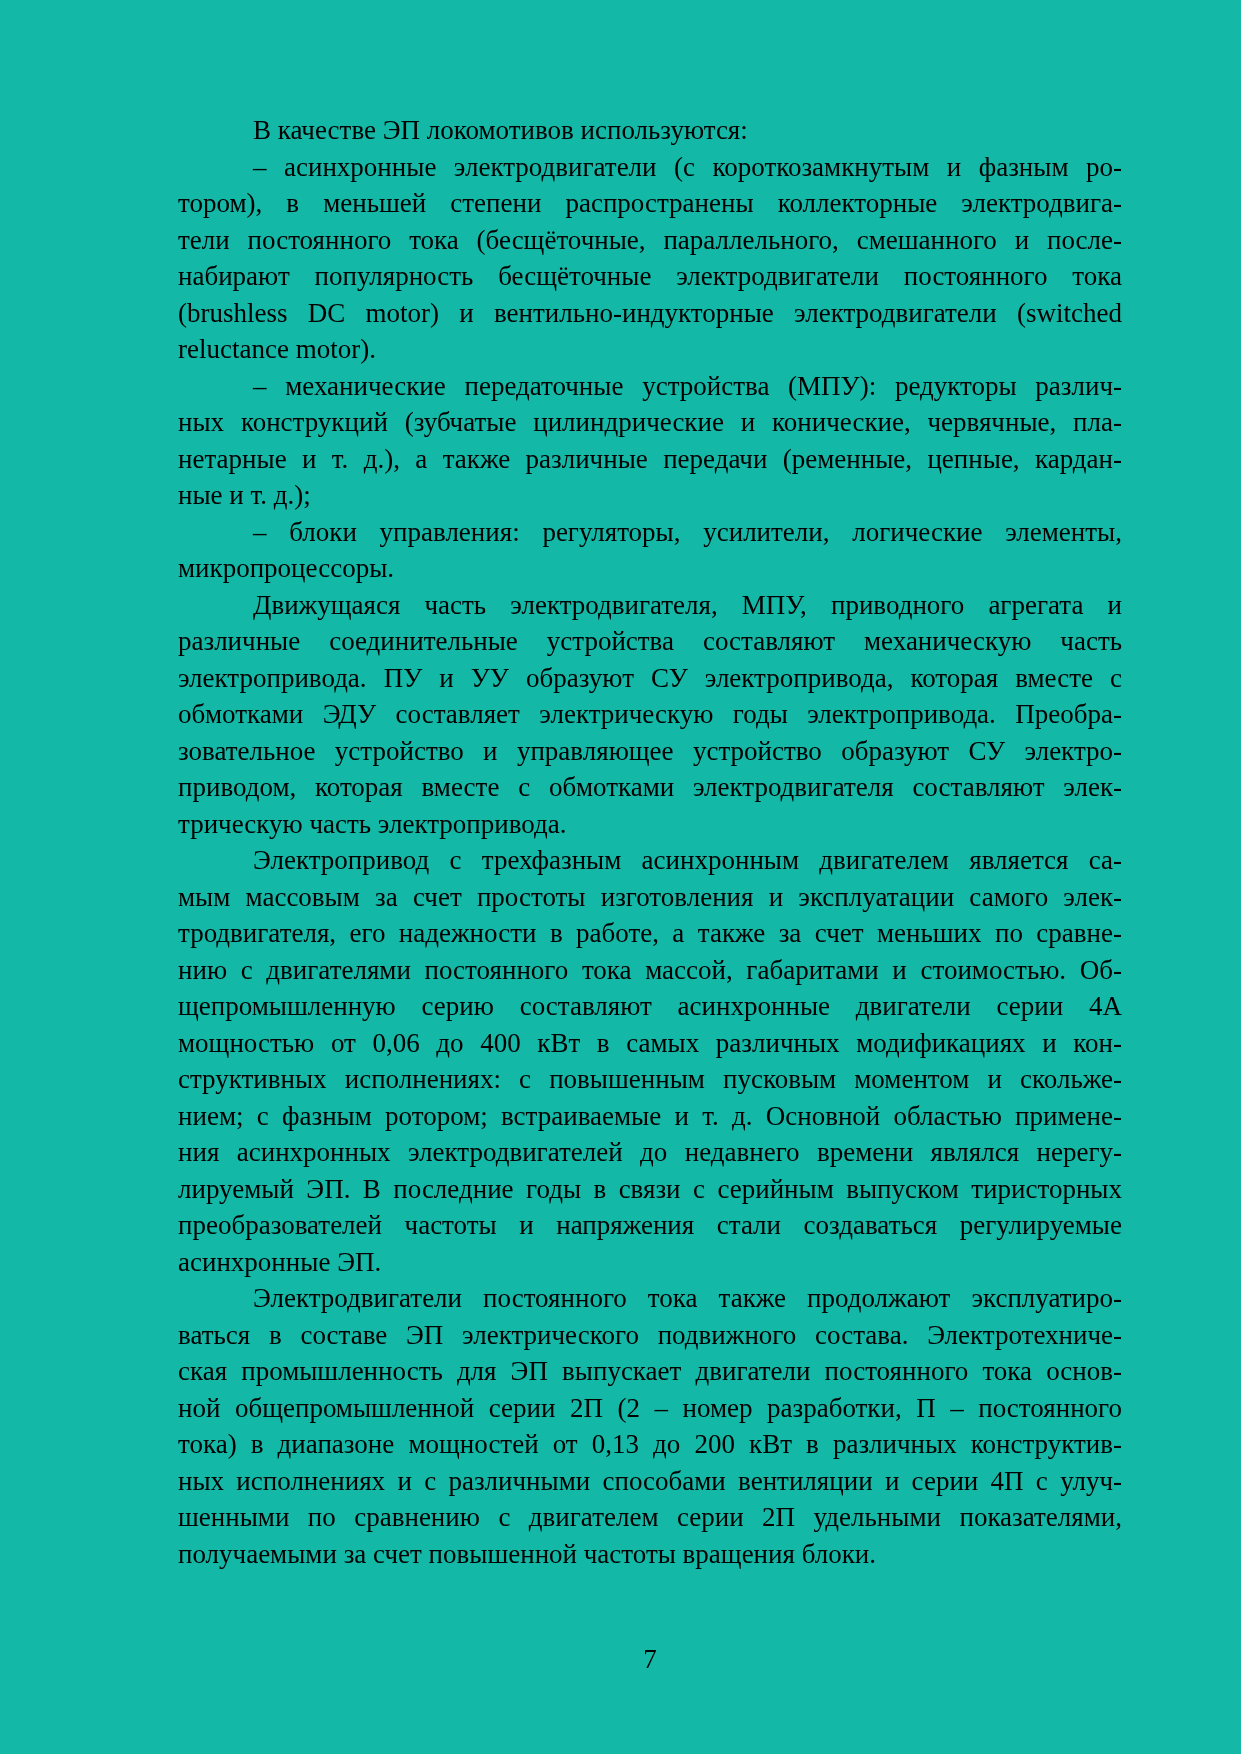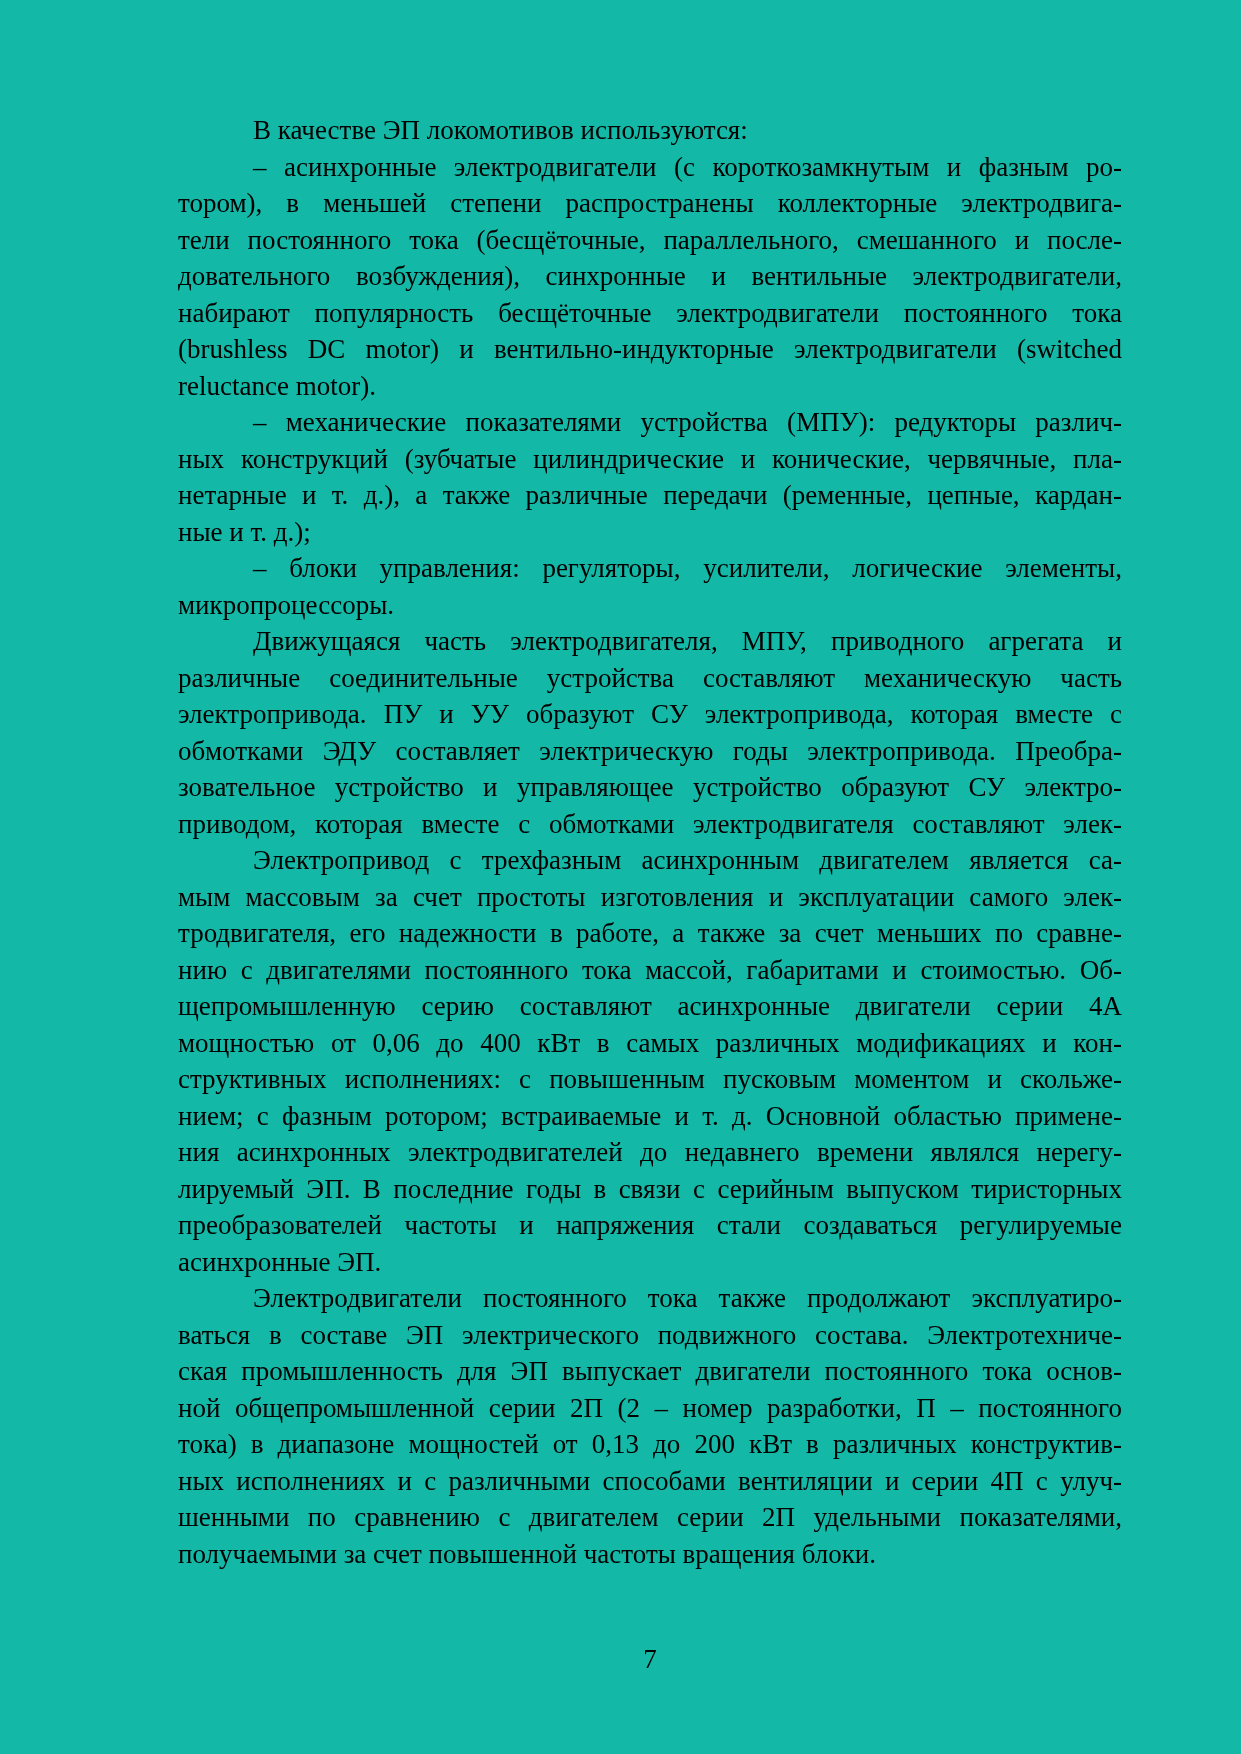--- a/index.html
+++ b/index.html
@@ -58,42 +58,42 @@
 
 <div class="page">
   <div class="text-block" id="text-block">
       <div class="para">
         <div class="line indent last"><span>В качестве ЭП локомотивов используются:</span></div>
       </div>
       <div class="para">
         <div class="line indent"><span>– асинхронные электродвигатели (с короткозамкнутым и фазным ро-</span></div>
         <div class="line"><span>тором), в меньшей степени распространены коллекторные электродвига-</span></div>
         <div class="line"><span>тели постоянного тока (бесщёточные, параллельного, смешанного и после-</span></div>
-        <div class="line"><span>довательного возбуждения), синхронные и вентильные электродвигатели,</span></div>
         <div class="line"><span>набирают популярность бесщёточные электродвигатели постоянного тока</span></div>
         <div class="line"><span>(</span><span class="it">brushless DC motor</span><span>) и вентильно-индукторные электродвигатели (</span><span class="it">switched</span></div>
         <div class="line last"><span class="it">reluctance motor</span><span>).</span></div>
       </div>
       <div class="para">
-        <div class="line indent"><span>– механические показателями устройства (МПУ): редукторы различ-</span></div>
+        <div class="line indent"><span>– механические передаточные устройства (МПУ): редукторы различ-</span></div>
         <div class="line"><span>ных конструкций (зубчатые цилиндрические и конические, червячные, пла-</span></div>
         <div class="line"><span>нетарные и т. д.), а также различные передачи (ременные, цепные, кардан-</span></div>
         <div class="line last"><span>ные и т. д.);</span></div>
       </div>
       <div class="para">
         <div class="line indent"><span>– блоки управления: регуляторы, усилители, логические элементы,</span></div>
         <div class="line last"><span>микропроцессоры.</span></div>
       </div>
       <div class="para">
         <div class="line indent"><span>Движущаяся часть электродвигателя, МПУ, приводного агрегата и</span></div>
         <div class="line"><span>различные соединительные устройства составляют механическую часть</span></div>
         <div class="line"><span>электропривода. ПУ и УУ образуют СУ электропривода, которая вместе с</span></div>
         <div class="line"><span>обмотками ЭДУ составляет электрическую годы электропривода. Преобра-</span></div>
         <div class="line"><span>зовательное устройство и управляющее устройство образуют СУ электро-</span></div>
         <div class="line"><span>приводом, которая вместе с обмотками электродвигателя составляют элек-</span></div>
+        <div class="line last"><span>трическую часть электропривода.</span></div>
       </div>
       <div class="para">
         <div class="line indent"><span>Электропривод с трехфазным асинхронным двигателем является са-</span></div>
         <div class="line"><span>мым массовым за счет простоты изготовления и эксплуатации самого элек-</span></div>
         <div class="line"><span>тродвигателя, его надежности в работе, а также за счет меньших по сравне-</span></div>
         <div class="line"><span>нию с двигателями постоянного тока массой, габаритами и стоимостью. Об-</span></div>
         <div class="line"><span>щепромышленную серию составляют асинхронные двигатели серии 4А</span></div>
         <div class="line"><span>мощностью от 0,06 до 400 кВт в самых различных модификациях и кон-</span></div>
         <div class="line"><span>структивных исполнениях: с повышенным пусковым моментом и скольже-</span></div>
         <div class="line"><span>нием; с фазным ротором; встраиваемые и т. д. Основной областью примене-</span></div>

